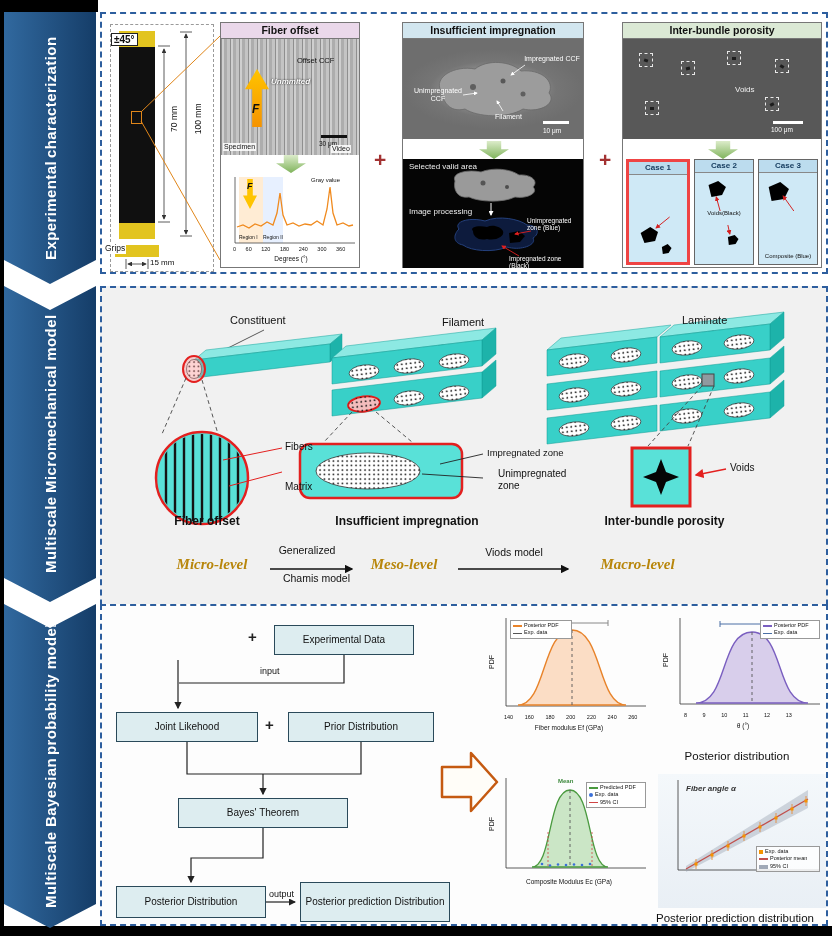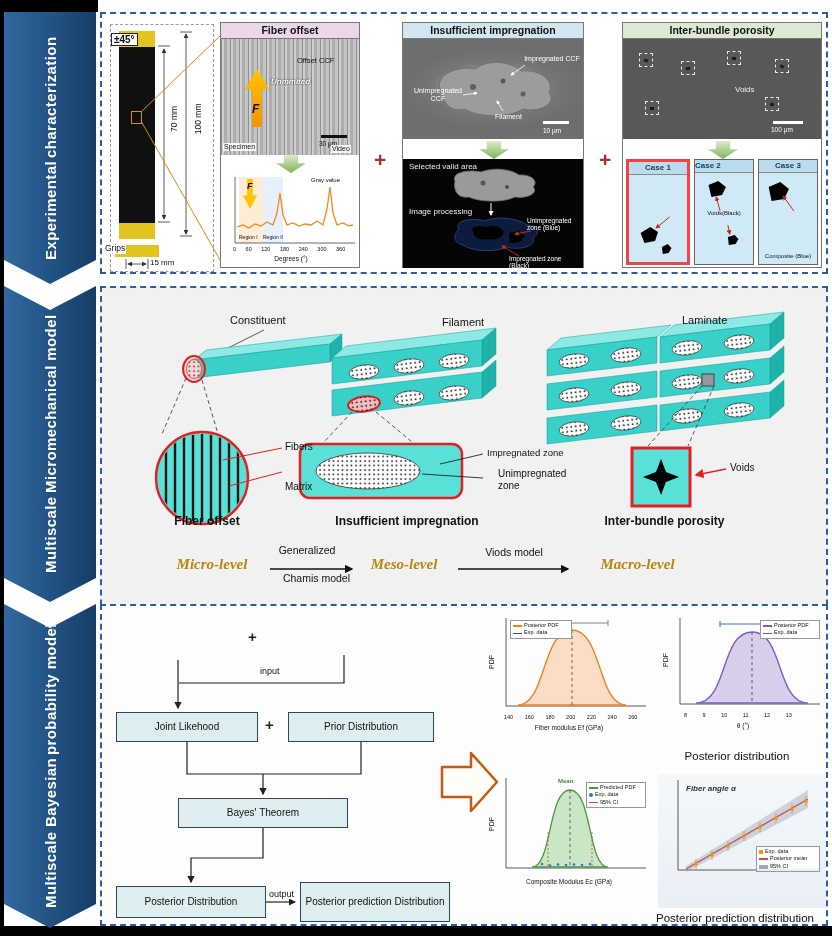--- a/index.html
+++ b/index.html
@@ -209,21 +209,21 @@
                 <marker id="c1m" markerWidth="5" markerHeight="5" refX="4" refY="2.5" orient="auto">
                   <path d="M0,0L5,2.5L0,5Z" fill="#d42020"></path>
                 </marker>
               </defs>
             <path d="M12,58 L22,52 L30,57 L27,66 L16,68 Z" fill="#000"></path>
             <path d="M34,72 l6,-3 4,4 -3,5 -6,1 z" fill="#000"></path>
             <path d="M42,42 L28,53" stroke="#d42020" stroke-width="1" fill="none" marker-end="url(#c1m)"></path>
           </svg>
         </div>
         <div style="flex:1;position:relative;border:1px solid #666;background:#cfe9f6">
-          <div style="height:13px;background:#bcdcee;border-bottom:1px solid #888;font-size:8px;font-weight:700;text-align:left;color:#13395c;line-height:12px">Case 2</div>
+          <div style="height:13px;background:#bcdcee;border-bottom:1px solid #888;font-size:8px;font-weight:700;text-align:center;color:#13395c;line-height:12px">Case 2</div>
           <svg style="left:0;top:13px" width="100%" height="91" viewBox="0 0 60 91" preserveAspectRatio="none">
             <defs>
                 <marker id="c2m" markerWidth="5" markerHeight="5" refX="4" refY="2.5" orient="auto">
                   <path d="M0,0L5,2.5L0,5Z" fill="#d42020"></path>
                 </marker>
               </defs>
             <path d="M14,12 l10,-4 8,6 -4,8 -11,2 z" fill="#000"></path>
             <path d="M34,64 l7,-2 4,4 -3,5 -7,1 z" fill="#000"></path>
             <path d="M26,38 L22,24" stroke="#d42020" stroke-width="1" fill="none" marker-end="url(#c2m)"></path>
             <path d="M34,52 L36,61" stroke="#d42020" stroke-width="1" fill="none" marker-end="url(#c2m)"></path>
@@ -396,20 +396,21 @@
         <path d="M85,136 V168 H161"></path>
         <path d="M259,136 V168 H161"></path>
         <path d="M161,168 V188" marker-end="url(#fmB)"></path>
         <path d="M161,222 V252 H89 V276" marker-end="url(#fmB)"></path>
         <path d="M164,296 H193" marker-end="url(#fmB)"></path>
       </g>
       <polygon points="340,161 369,161 369,147 395,176 369,205 369,191 340,191" fill="#fffdf8" stroke="#c55a11" stroke-width="2.5" stroke-linejoin="round"></polygon>
     </svg>
 
     <div class="plus" style="left:146px;top:22px;font-size:15px;color:#222">+</div>
+    <div class="fbox" style="left:172px;top:19px;width:140px;height:30px">Experimental Data</div>
     <div class="lbl" style="left:156px;top:60px;font-size:9px;background:#fdfdfd;padding:0 2px">input</div>
     <div class="fbox" style="left:14px;top:106px;width:142px;height:30px">Joint Likehood</div>
     <div class="plus" style="left:163px;top:110px;font-size:15px;color:#222">+</div>
     <div class="fbox" style="left:76px;top:192px;width:170px;height:30px">Bayes' Theorem</div>
     <div class="fbox" style="left:186px;top:106px;width:146px;height:30px">Prior Distribution</div>
     <div class="fbox" style="left:14px;top:280px;width:150px;height:32px">Posterior Distribution</div>
     <div class="lbl" style="left:166px;top:283px;font-size:9px;background:#fdfdfd;padding:0 1px">output</div>
     <div class="fbox" style="left:198px;top:276px;width:150px;height:40px">Posterior prediction Distribution</div>
 
     <div class="plot" style="left:386px;top:8px;width:162px;height:134px">

